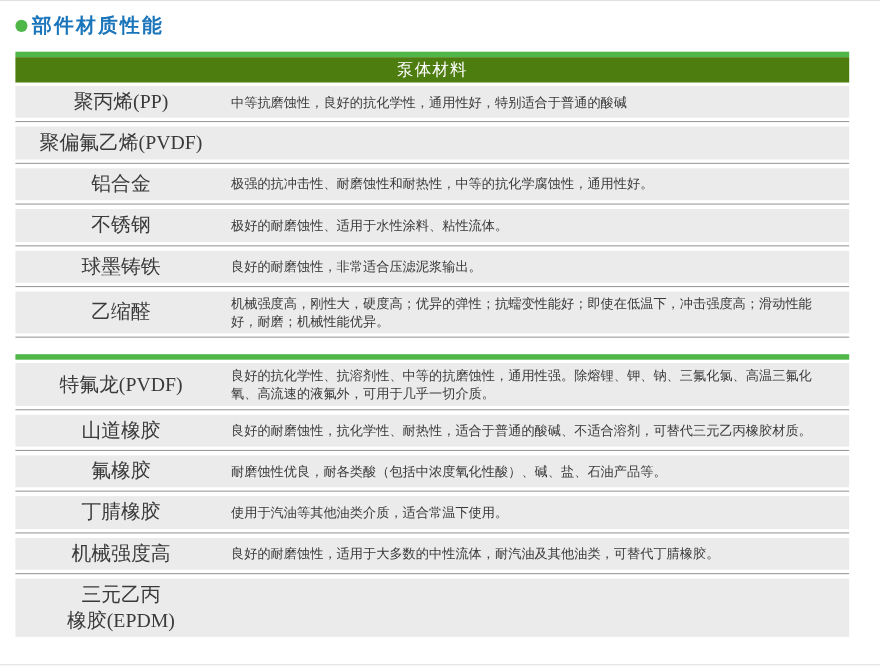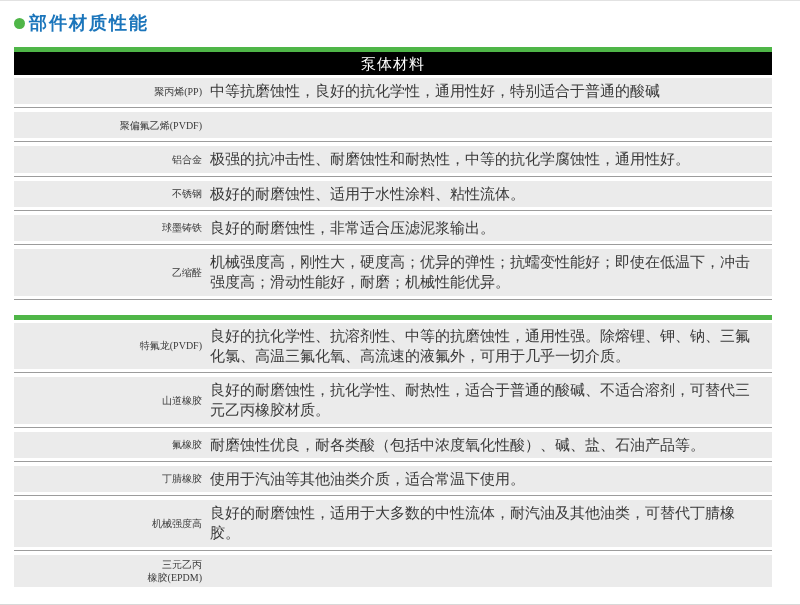--- a/index.html
+++ b/index.html
@@ -51,47 +51,47 @@
   .table-header {
     font-family: "Liberation Sans", "DejaVu Sans", sans-serif;
   }
   .green-strip {
     height: 5px;
     background: #4fb648;
   }
   .blue-bar {
     height: 23px;
     line-height: 23px;
-    background: #000000;
+    background: #4d7c0f;
     color: #ffffff;
     text-align: center;
     font-size: 15px;
     letter-spacing: 1px;
   }
   .header-gap { height: 3px; }
   .row {
     display: flex;
     align-items: center;
     background: #ebebeb;
     min-height: 26px;
     box-sizing: border-box;
   }
   .row .label {
     width: 192px;
     flex: 0 0 auto;
-    text-align: right;
-    font-size: 10px;
+    text-align: center;
+    font-size: 18px;
     padding: 3px 4px;
     box-sizing: border-box;
     white-space: pre-line;
     line-height: 1.3;
   }
   .row .desc {
     flex: 1;
-    font-size: 15px;
+    font-size: 12px;
     line-height: 1.35;
     padding: 3px 12px 3px 4px;
   }
   .sep {
     height: 0;
     border-top: 1px solid #9c9c9c;
     margin: 3px 0 4px 0;
   }
 </style>
 </head>

